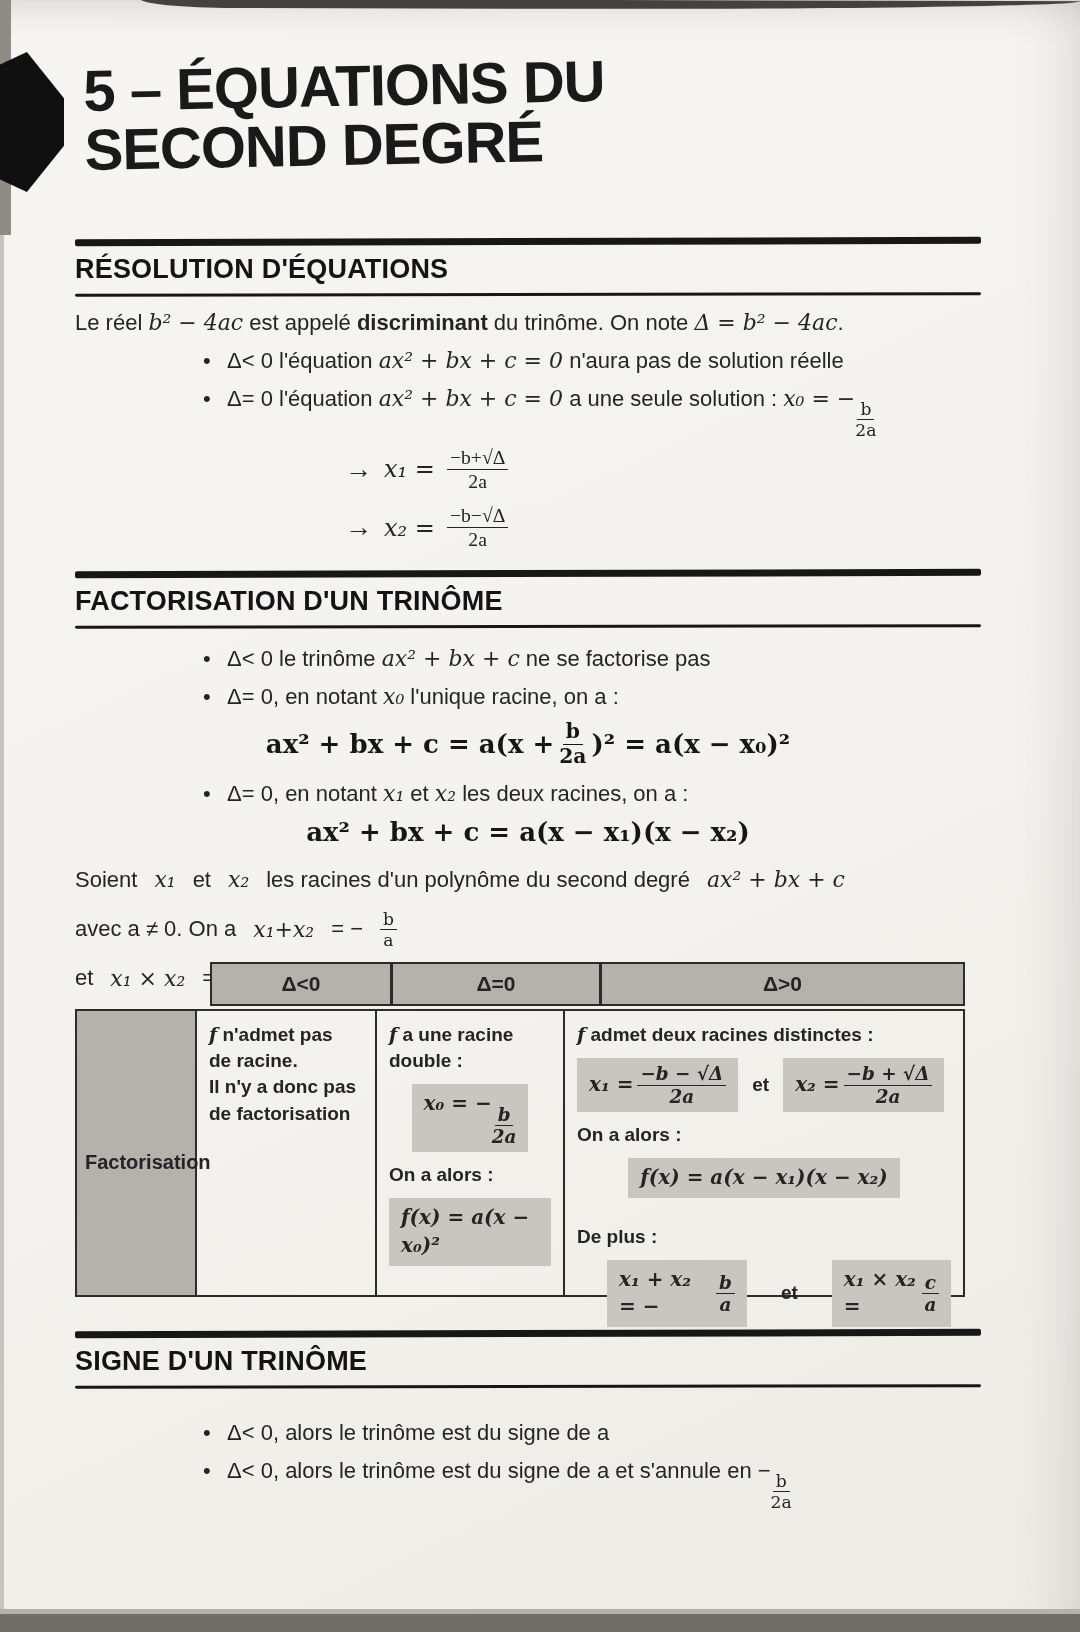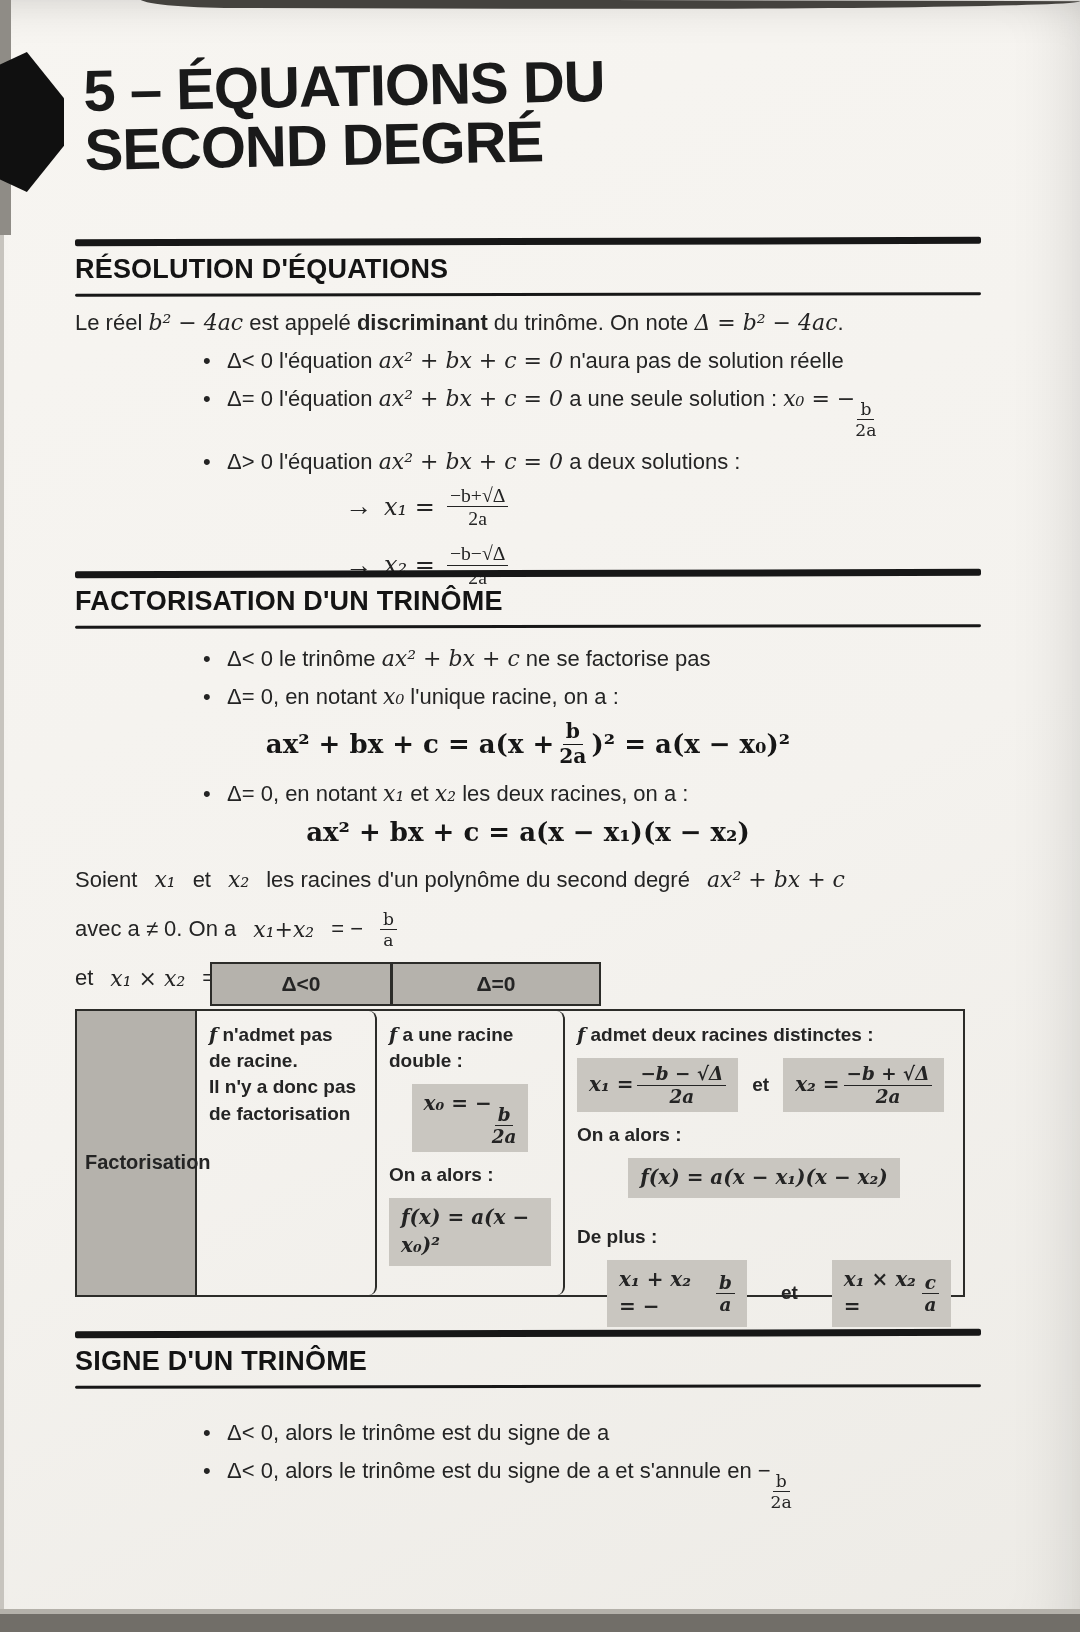--- a/index.html
+++ b/index.html
@@ -49,21 +49,21 @@
   
   .ftable{position:absolute;left:75px;top:962px;width:890px;font-size:19px;}
   .t-head{display:flex;margin-left:135px;}
   .t-head .hcell{background:#b5b2ac;border:2px solid #2c2c29;border-left-width:1px;
     font-weight:bold;text-align:center;padding:8px 0;font-size:21px;}
   .t-head .hcell:first-child{border-left-width:2px;}
   .hc1{width:178px;} .hc2{width:206px;} .hc3{flex:1;}
   .t-body{display:flex;margin-top:3px;border:2px solid #2c2c29;height:288px;box-sizing:border-box;}
   .lab-cell{width:120px;box-sizing:border-box;background:#b5b2ac;border-right:2px solid #2c2c29;
     font-weight:bold;font-size:20px;padding:140px 4px 0 8px;}
-  .cell{box-sizing:border-box;padding:10px 12px;font-weight:bold;line-height:1.38;border-radius:8px;}
+  .cell{box-sizing:border-box;padding:10px 12px;font-weight:bold;line-height:1.38;}
   .cell-1{width:180px;border-right:2px solid #2c2c29;}
   .cell-2{width:188px;border-right:2px solid #2c2c29;}
   .cell-3{flex:1;}
   .fit{font-family:"DejaVu Serif","Liberation Serif",serif;font-style:italic;font-weight:bold;}
   .gbox{background:#c9c6c0;padding:6px 12px;display:inline-flex;align-items:center;gap:4px;
     font-family:"DejaVu Serif","Liberation Serif",serif;font-style:italic;font-weight:bold;font-size:20px;}
   .gbox .frac{font-size:.92em;}
   .gbox-c{display:block;width:fit-content;margin:10px auto 4px;}
   .box-row{display:flex;align-items:center;gap:14px;margin:10px 0 6px;}
   .cl{margin:10px 0 2px;}
@@ -92,21 +92,20 @@
     <div class="rule thin"></div>
 
     <p class="para"><span>Le réel </span><span class="mi">b² − 4ac</span><span> est appelé </span><span class="bold">discriminant</span><span> du trinôme. On note </span><span class="mi">Δ = b² − 4ac</span><span>.</span></p>
 
     <ul class="bullets">
       <li><span>Δ&lt; 0</span><span> l'équation </span><span class="mi">ax² + bx + c = 0</span><span> n'aura pas de solution réelle</span></li>
       <li><span>Δ= 0</span><span> l'équation </span><span class="mi">ax² + bx + c = 0</span><span> a une seule solution : </span><span class="mi">x₀ = −</span><span class="frac">
             <span class="num">b</span>
             <span class="den">2a</span>
           </span></li>
-      <li><span>Δ&gt; 0</span><span> l'équation </span><span class="mi">ax² + bx + c = 0</span><span> a deux solutions :</span></li>
     </ul>
 
     <div class="sol-line">
         <span class="arrow">→</span>
         <span class="mi">x₁ =</span>
         <span class="frac">
           <span class="num">−b+√Δ</span>
           <span class="den">2a</span>
         </span>
       </div>
@@ -170,20 +169,21 @@
           <span class="num">c</span>
           <span class="den">a</span>
         </span>
       </div>
   </div>
 
   <div class="ftable">
     <div class="t-head">
       <div class="hcell hc1">Δ&lt;0</div>
       <div class="hcell hc2">Δ=0</div>
+      <div class="hcell hc3">Δ&gt;0</div>
     </div>
     <div class="t-body">
       <div class="lab-cell">Factorisation</div>
 
       <div class="cell cell-1">
         <span class="fit">f</span><span> n'admet pas</span><br>
         <span>de racine.</span><br>
         <span>Il n'y a donc pas</span><br>
         <span>de factorisation</span>
       </div>

